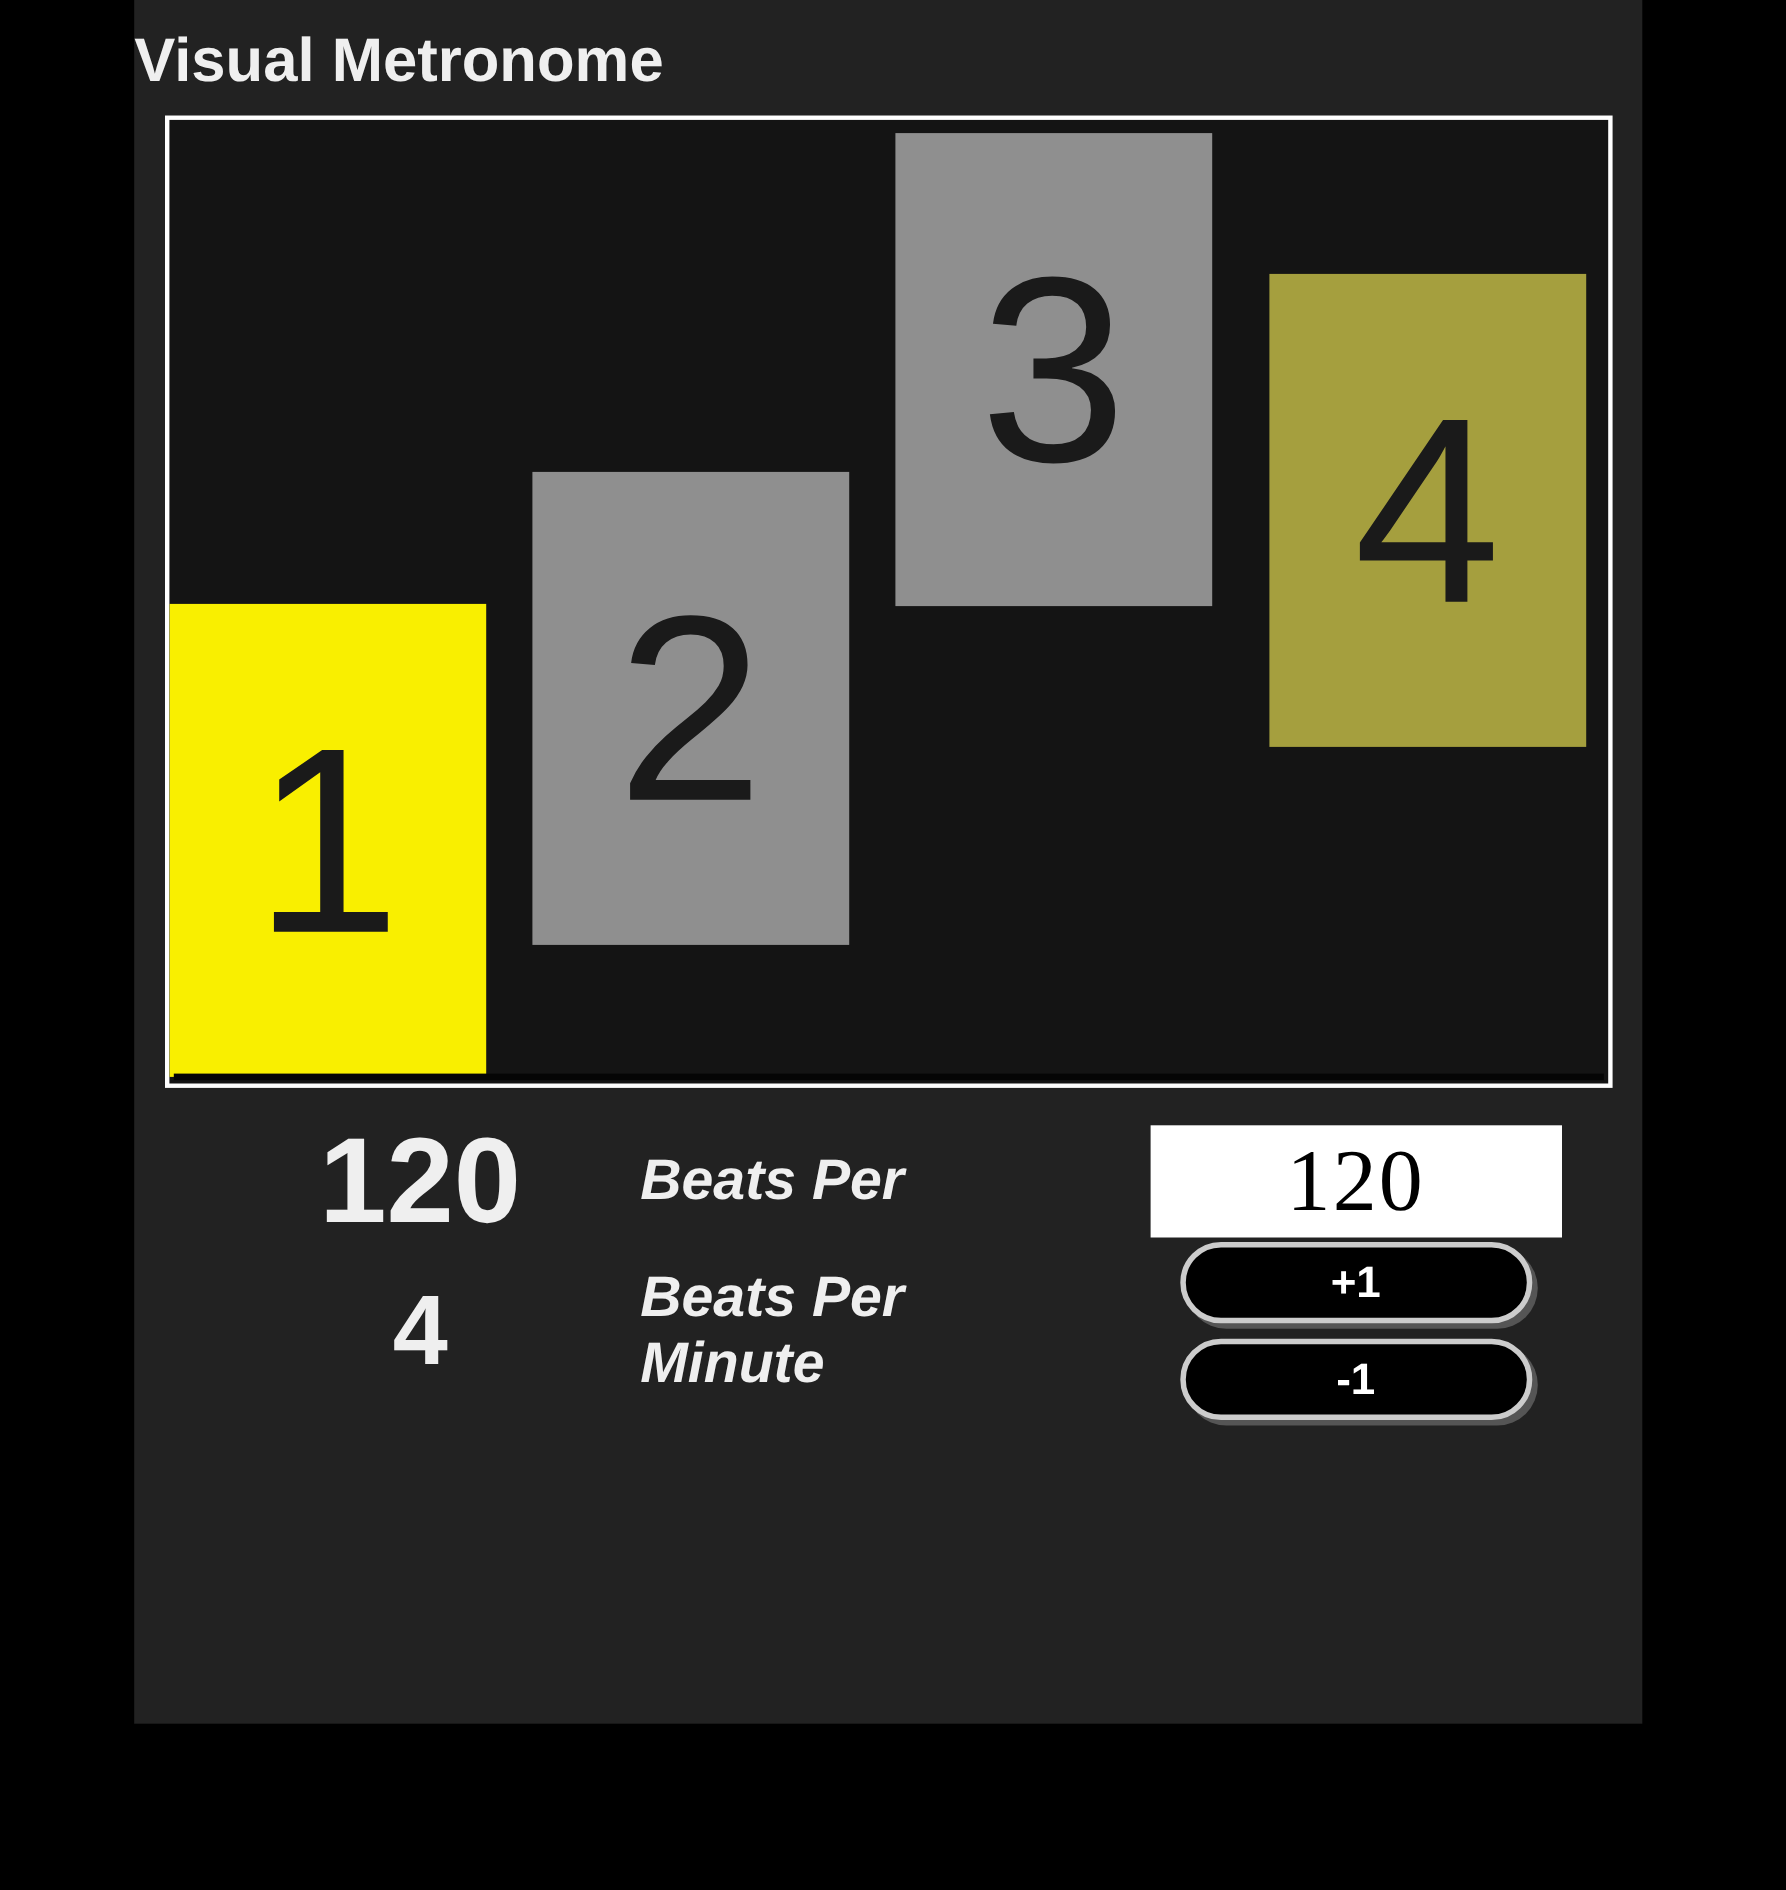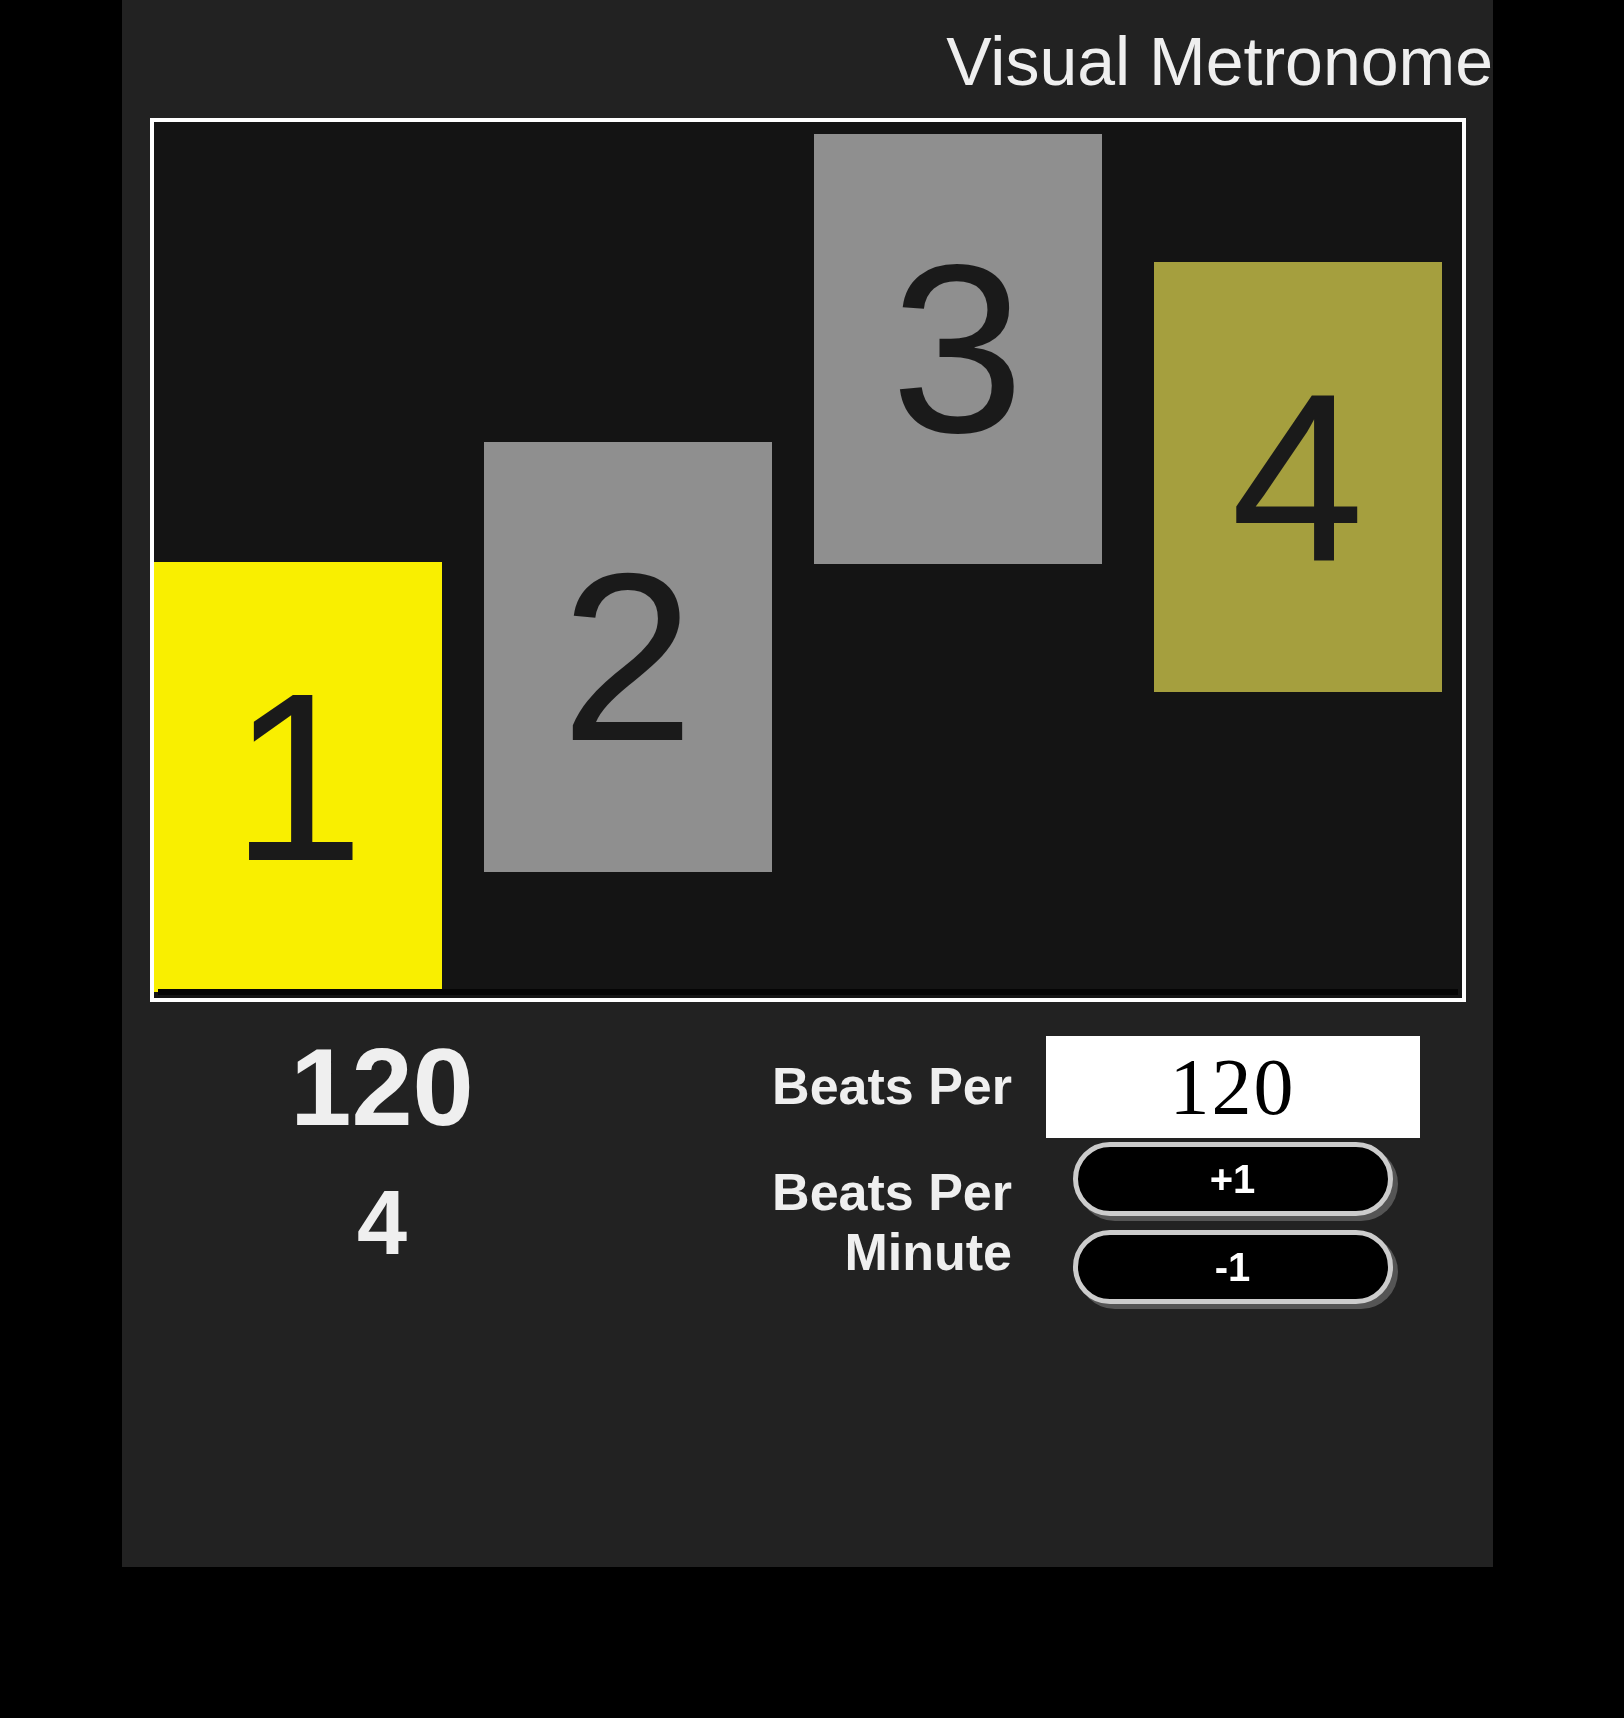--- a/index.html
+++ b/index.html
@@ -20,23 +20,23 @@
   html,body{margin:0;padding:0;background:var(--page-bg);width:1624px;height:1718px;font-family:Helvetica,Arial,sans-serif;}
   .stage{position:relative;width:1624px;height:1718px;}
   .panel{
     position:absolute;
     left:122px; top:0;
     width:1371px; height:1567px;
     background:var(--panel-bg);
   }
   .title{
     color:var(--text);
-    font-weight:400;
-    font-size:68px;
-    text-align:right;
+    font-weight:700;
+    font-size:56px;
+    text-align:left;
     padding:22px 0 18px 0;
     letter-spacing:0px;
   }
   .beatbox{
     position:relative;
     margin:0 auto;
     width:1316px;
     height:884px;
     border:4px solid var(--box-border);
     box-sizing:border-box;
@@ -61,21 +61,21 @@
   .floor{position:absolute;bottom:3px;left:4px;right:4px;height:6px;background:#050505;}
 
   .controls{
     margin-top:30px;
     display:flex;
     flex-direction:column;
     padding:0 40px 0 60px;
   }
   .row{display:flex;align-items:center;}
   .valcol{width:400px;text-align:center;color:var(--text);font-weight:700;}
-  .lblcol{width:430px;text-align:right;color:var(--text);font-weight:700;}
+  .lblcol{width:430px;text-align:left;color:var(--text);font-weight:700;font-style:italic;}
   .ctrlcol{flex:1;display:flex;justify-content:center;}
 
   .bpm-val{font-size:110px;line-height:1;}
   .bpm-lbl{font-size:52px;line-height:1.15;}
 
   .beats-val{font-size:90px;line-height:1;}
   .beats-lbl{font-size:52px;line-height:1.15;}
 
   .bpm-input{
     width:370px;height:100px;

